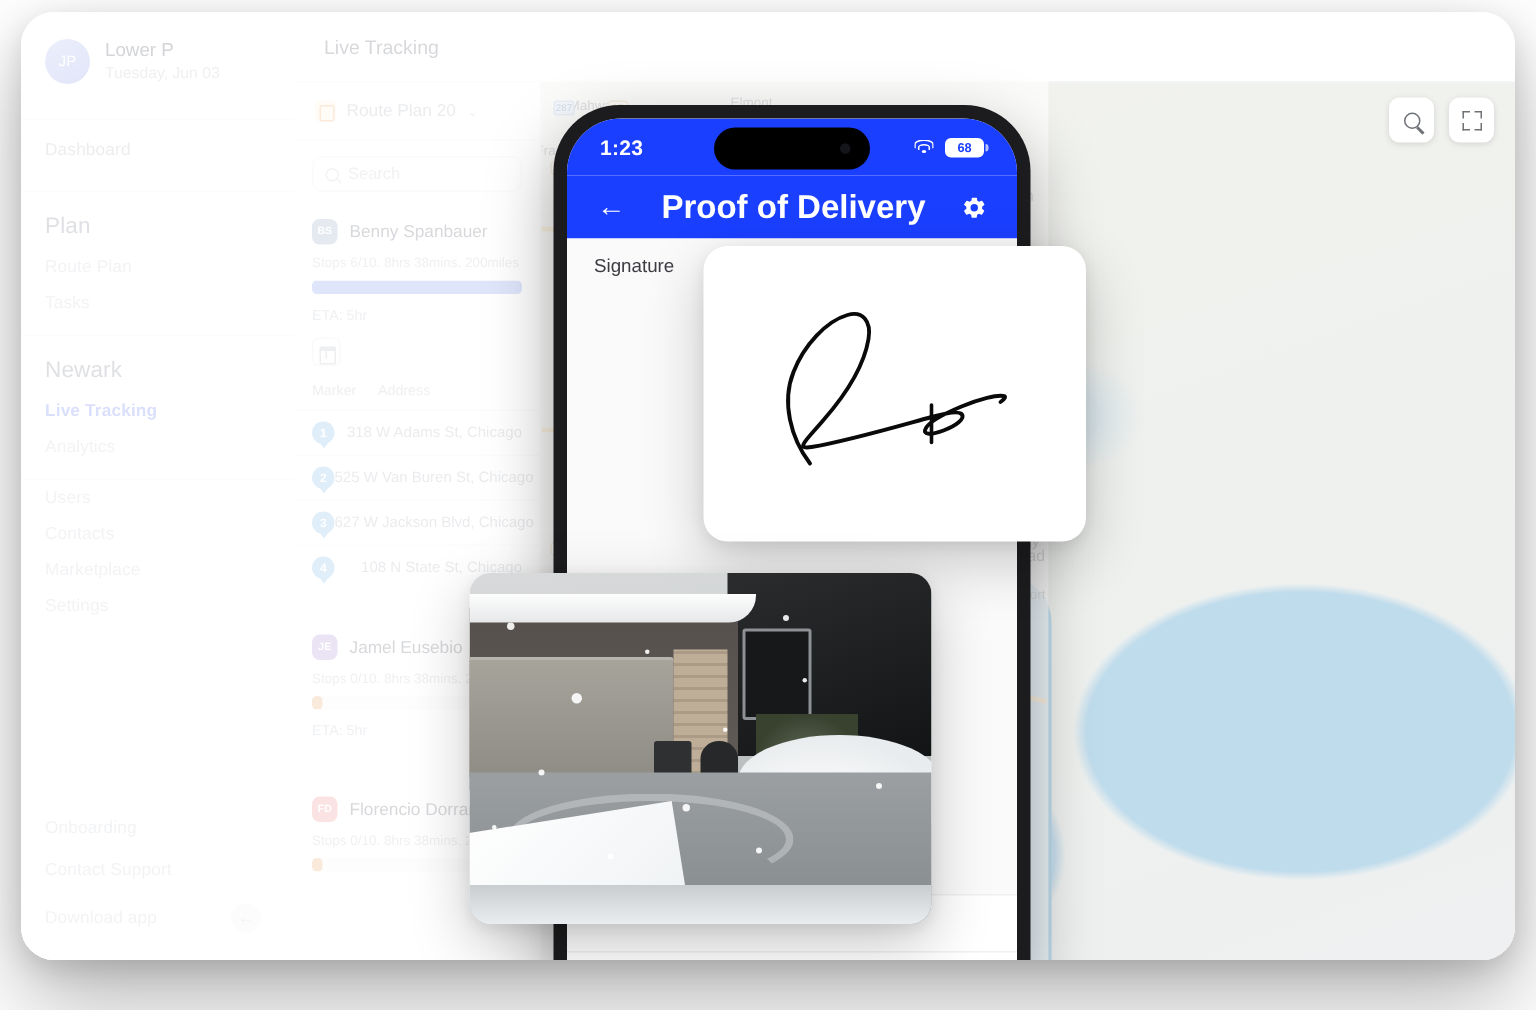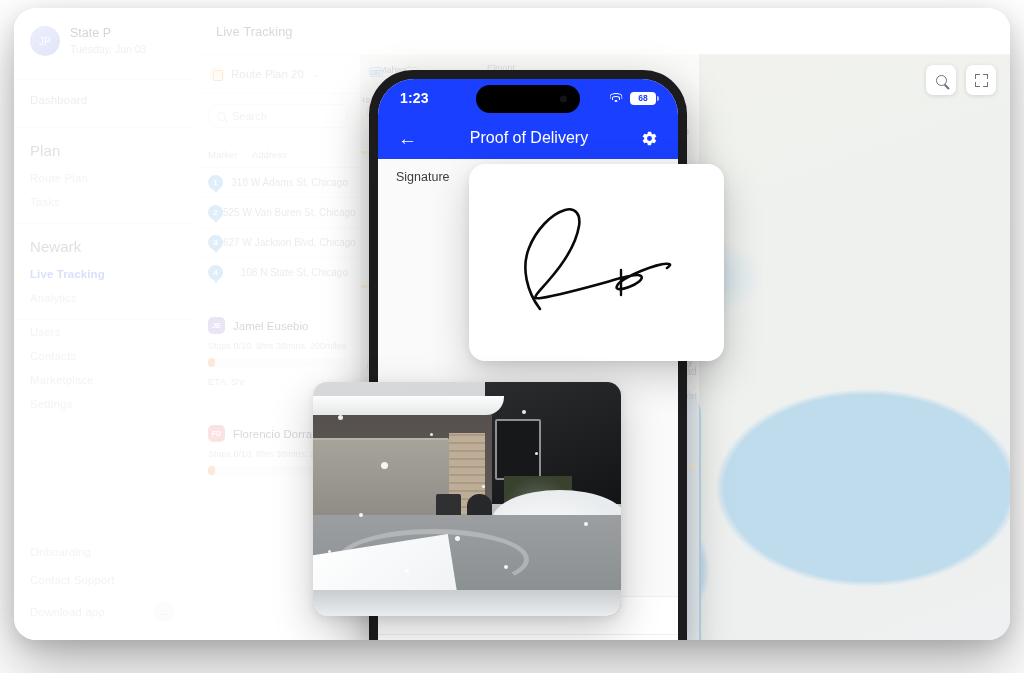--- a/index.html
+++ b/index.html
@@ -189,21 +189,21 @@
   .wifi i:nth-child(3){ top:6.5px; width:3px; height:2px; border-radius:50%;
     background:#fff; border:0; }
   .batt { width:26px; height:13px; border-radius:4px; background:#fff;
     color:#1a3fff; font-size:8.5px; font-weight:700; display:flex;
     align-items:center; justify-content:center; position:relative; }
   .batt:after { content:""; position:absolute; right:-3px; top:4px; width:2px;
     height:5px; border-radius:0 2px 2px 0; background:rgba(255,255,255,.7); }
 
   .phone-head { height:42px; background:#1a3fff; display:flex; align-items:center;
     justify-content:space-between; padding:0 20px; }
-  .ph-title { color:#fff; font-size:16px; font-weight:400; }
+  .ph-title { color:#fff; font-size:22px; font-weight:700; }
   .back-arrow { color:#fff; font-size:19px; line-height:1; }
   .gear { width:17px; height:17px; position:relative; }
   .gear svg { display:block; }
 
   .phone-body-area { position:absolute; top:80px; left:0; right:0; bottom:0;
     background:#fafafa; overflow:hidden; }
   .sec-label { font-size:12.5px; color:#3c3c43; padding:11px 18px 0 18px;
     font-weight:400; }
   .pod-placeholder { height:195px; }
   .pod-row { height:38px; border-top:1px solid #f0f0f2; background:#fff; }
@@ -254,21 +254,21 @@
 </style>
 </head>
 <body>
 
 <div id="app-window">
 
   <aside id="sidebar">
     <div class="side-user">
       <div class="avatar-lg">JP</div>
       <div>
-        <div class="user-name">State P</div>
+        <div class="user-name">Lower P</div>
         <div class="user-date">Tuesday, Jun 03</div>
       </div>
     </div>
 
     <div class="nav-divider"></div>
 
     <div class="nav-sec">
       <div class="nav-item top" style="padding:14px 0 12px 0;">Dashboard</div>
     </div>
     <div class="nav-divider"></div>
@@ -318,20 +318,32 @@
           <span class="chev">⌄</span>
         </div>
 
         <div class="search-wrap">
           <div class="search-box">
             <span class="mag"></span>
             <span class="search-ph">Search</span>
           </div>
         </div>
 
+        <div class="driver">
+          <div class="driver-head">
+            <span class="avatar-sm" style="background:#9fb4c9;">BS</span>
+            <span class="driver-name">Benny Spanbauer</span>
+          </div>
+          <div class="driver-stats">Stops  6/10.  8hrs 38mins.  200miles</div>
+          <div class="bar-track">
+            <div class="bar-fill" style="width:100%;background:#8da4f5;"></div>
+          </div>
+          <div class="driver-eta">ETA: 5hr</div>
+          <div class="grid-btn"></div>
+        </div>
 
         <div class="tbl">
           <div class="tbl-head">
             <span class="c1">Marker</span>
             <span>Address</span>
           </div>
           <div class="tbl-row">
             <span class="c1">
                 <span class="pin">1</span>
               </span>

